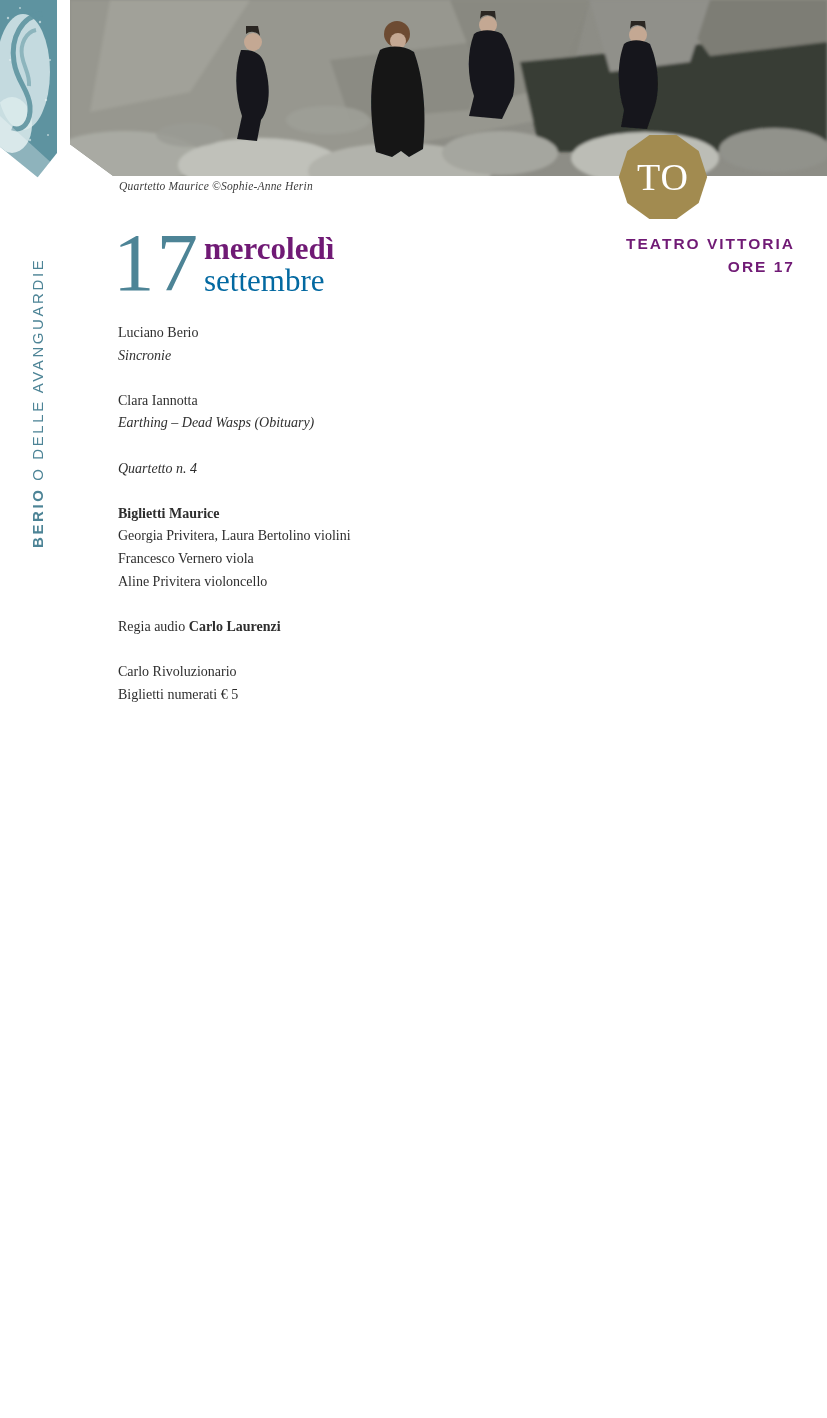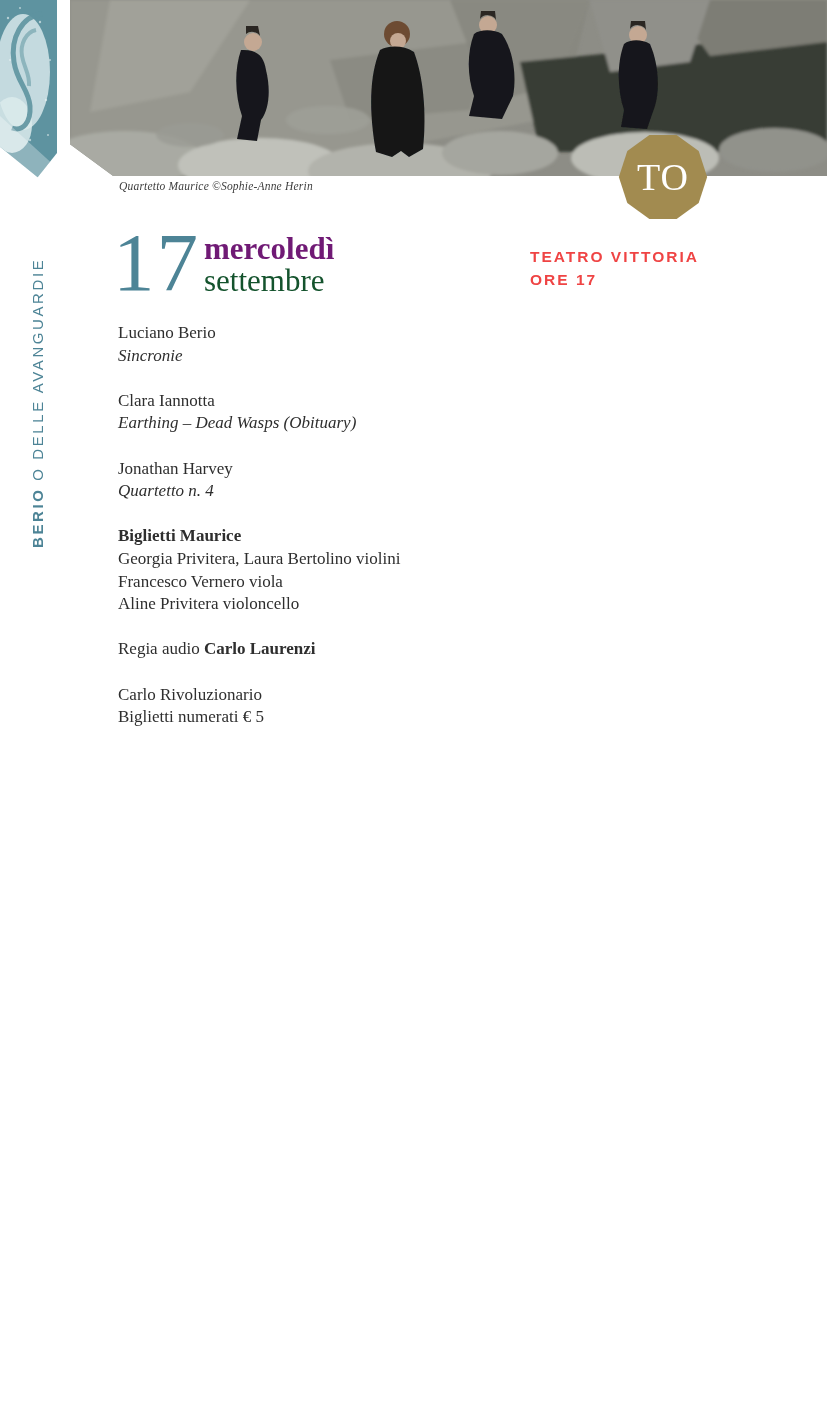--- a/index.html
+++ b/index.html
@@ -29,51 +29,51 @@
 
   
   .to-badge {
     position:absolute; left:617px; top:131px; width:92px; height:92px;
     background:#a28b50;
     clip-path:polygon(64.8% 4.4%, 88.8% 21.8%, 98% 50%, 88.8% 78.2%, 64.8% 95.6%, 35.2% 95.6%, 11.2% 78.2%, 2% 50%, 11.2% 21.8%, 35.2% 4.4%);
     display:flex; align-items:center; justify-content:center;
   }
   .to-badge span { color:#ffffff; font-size:38px; font-family:"Liberation Serif", serif; letter-spacing:1px;text-align:center; }
   .venue-block {
-    position:absolute; left:530px; top:245px; width:265px; text-align:left;
+    position:absolute; left:530px; top:232px; width:265px; text-align:right;
     font-family:"Liberation Sans", sans-serif; font-weight:bold;
-    color:#ef4444; font-size:15.5px; letter-spacing:2px; line-height:23px;
+    color:#701a75; font-size:15.5px; letter-spacing:2px; line-height:23px;
   }
 
   
   .date-day {
     position:absolute; left:113px; top:231px;
     font-size:83px; line-height:62px; color:#4d8496; font-weight:400;
     font-family:"Liberation Serif", serif; letter-spacing:2px;text-align:right;
   }
   .date-weekday {
     position:absolute; left:204px; top:233px;
     font-size:31px; line-height:31px; font-weight:bold; color:#701a75;
   }
   .date-month {
     position:absolute; left:204px; top:265px;
-    font-size:31px; line-height:31px; color:#14532d;
+    font-size:31px; line-height:31px; color:#0369a1;
   }
 
   
   .series-vertical {
     position:absolute; left:29px; top:548px; width:315px; height:20px;
     transform-origin:0 0; transform:rotate(-90deg);
     font-family:"Liberation Sans", sans-serif; color:#4d8496;
     font-size:15px; letter-spacing:2.6px; white-space:nowrap;
   }
   .series-vertical .b { font-weight:bold; }
 
   
-  .program-col { position:absolute; left:118px; top:322px; width:560px; font-size:17px; line-height:22.6px; color:#2e2e2e; }
+  .program-col { position:absolute; left:118px; top:322px; width:560px; font-size:14px; line-height:22.6px; color:#2e2e2e; }
   .program-col .blk { margin:0 0 22.6px 0; }
   .work { font-style:italic; }
   .bold { font-weight:bold; }
 
   
   .footer-image {
     position:absolute; left:0; top:1290px; width:827px; height:128px;
     clip-path:polygon(70px 128px, 298px 7px, 790px 7px, 827px 40px, 827px 128px);
   }
   .footer-image svg { display:block; width:100%; height:100%; }
@@ -181,21 +181,20 @@
   <div class="program-col">
     <div class="blk">
       <div>Luciano Berio</div>
       <div class="work">Sincronie</div>
     </div>
     <div class="blk">
       <div>Clara Iannotta</div>
       <div class="work">Earthing – Dead Wasps (Obituary)</div>
     </div>
     <div class="blk">
-      <div>Jonathan Harvey</div>
       <div class="work">Quartetto n. 4</div>
     </div>
     <div class="blk">
       <div class="bold">Biglietti Maurice</div>
       <div>Georgia Privitera, Laura Bertolino violini</div>
       <div>Francesco Vernero viola</div>
       <div>Aline Privitera violoncello</div>
     </div>
     <div class="blk">
       <span>Regia audio</span>

